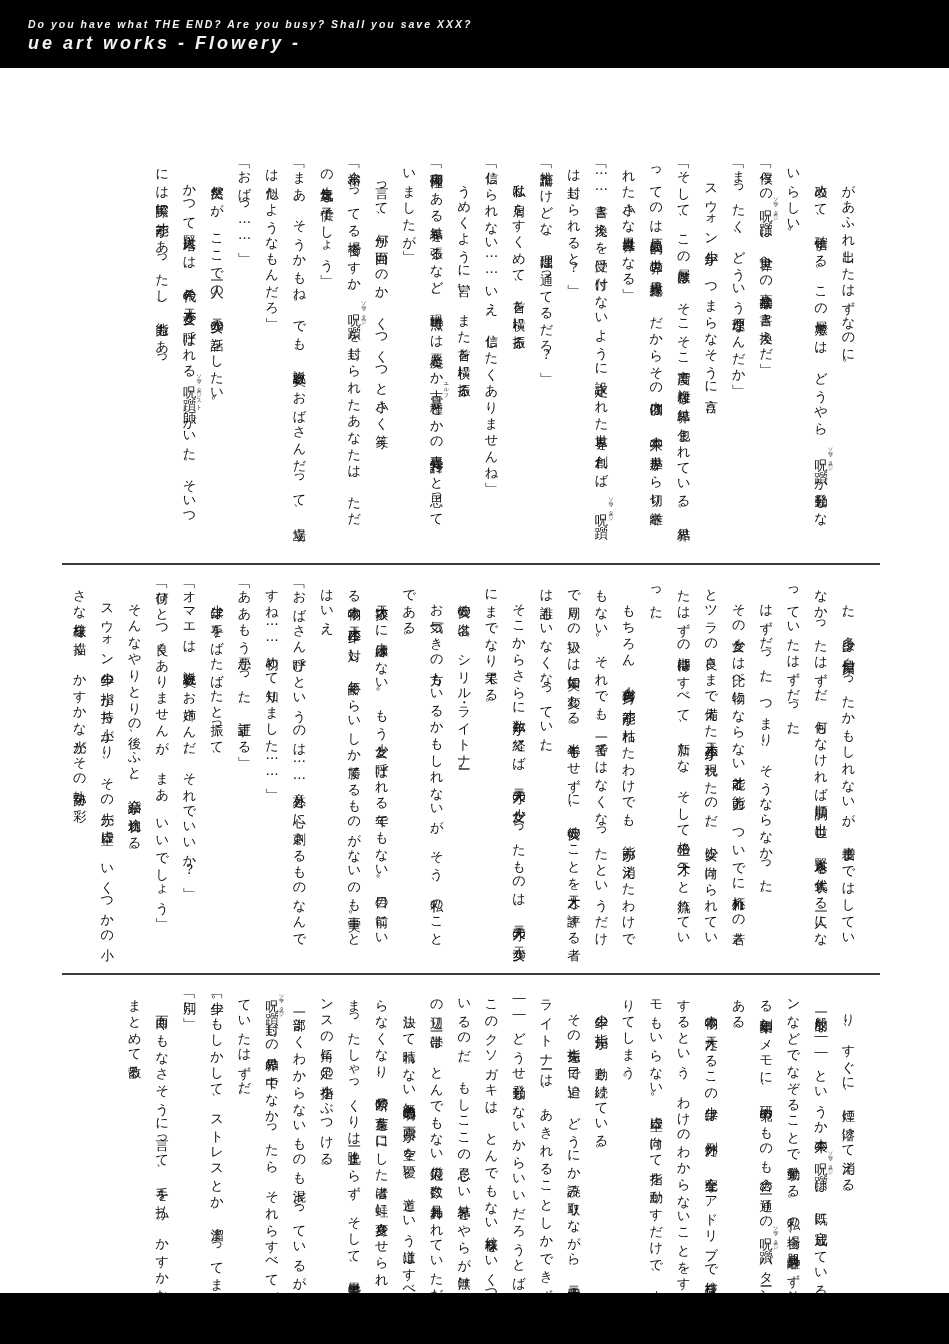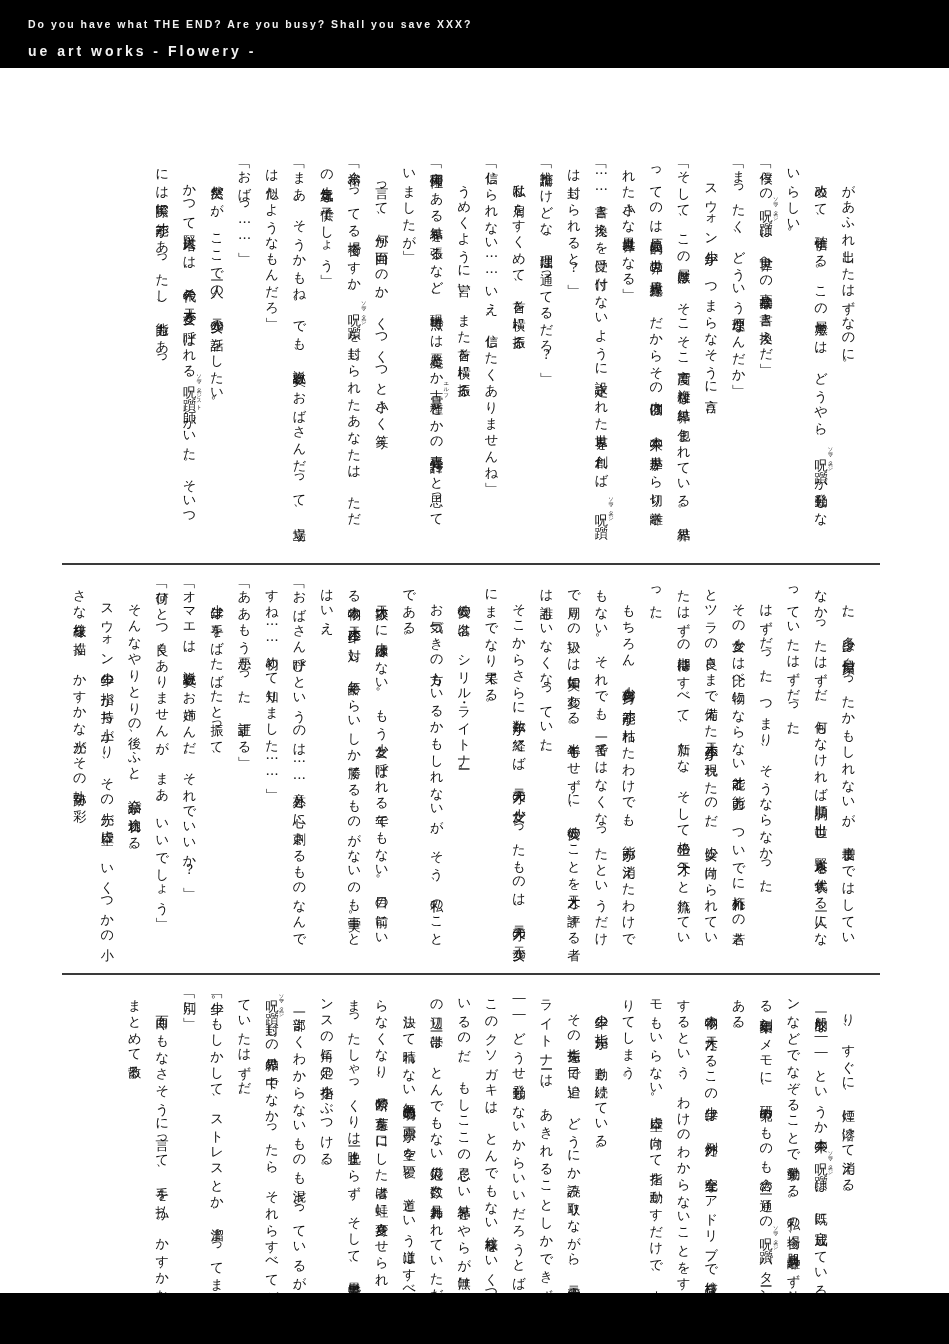--- a/index.html
+++ b/index.html
@@ -24,32 +24,33 @@
     height: 68px;
     background: #000000;
     box-sizing: border-box;
     padding: 17px 0 0 28px;
   }
   .header-line {
     color: #f2f2f2;
     font-family: "Liberation Sans", "DejaVu Sans", sans-serif;
     letter-spacing: 2.0px;
     white-space: nowrap;
+    font-style: italic;
   }
   .header-line-1 {
     font-size: 10.5px;
     font-weight: bold;
     line-height: 15px;
   }
   .header-line-2 {
-    font-size: 14px;
+    font-size: 18px;
     font-weight: bold;
     line-height: 18px;
     letter-spacing: 3.0px;
-    margin-top: 10px;
+    margin-top: 2px;
   }
 
   
   .page-body {
     position: absolute;
     top: 68px;
     left: 0;
     width: 949px;
     height: 1225px;
     background: #ffffff;

